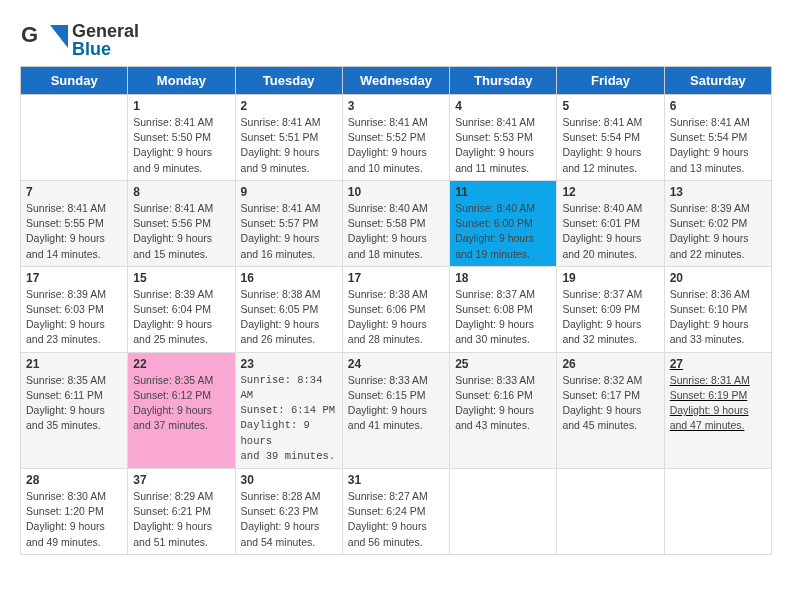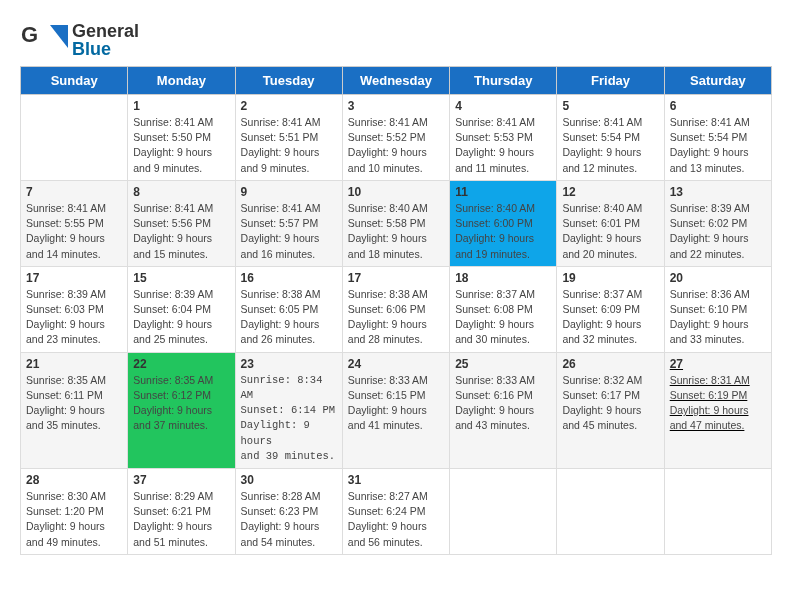--- a/index.html
+++ b/index.html
@@ -274,21 +274,21 @@
         </td>
       </tr>
       <tr>
         <td style="background: rgb(245, 245, 245);">
           <span class="day-number">21</span>
           <div class="day-info" style="white-space: pre-line;">Sunrise: 8:35 AM
 Sunset: 6:11 PM
 Daylight: 9 hours
 and 35 minutes.</div>
         </td>
-        <td style="background: #22c55e; margin-top: 20px;">
+        <td style="background: #f9a8d4; margin-top: 20px;">
           <span class="day-number">22</span>
           <div class="day-info" style="white-space: pre-line;">Sunrise: 8:35 AM
 Sunset: 6:12 PM
 Daylight: 9 hours
 and 37 minutes.</div>
         </td>
         <td style="background: rgb(245, 245, 245);">
           <span class="day-number">23</span>
           <div class="day-info" style="white-space: pre-line; font-family: Liberation Mono, monospace;">Sunrise: 8:34 AM
 Sunset: 6:14 PM

